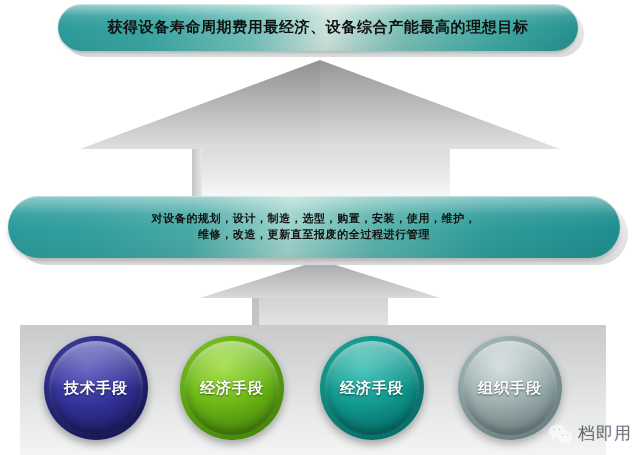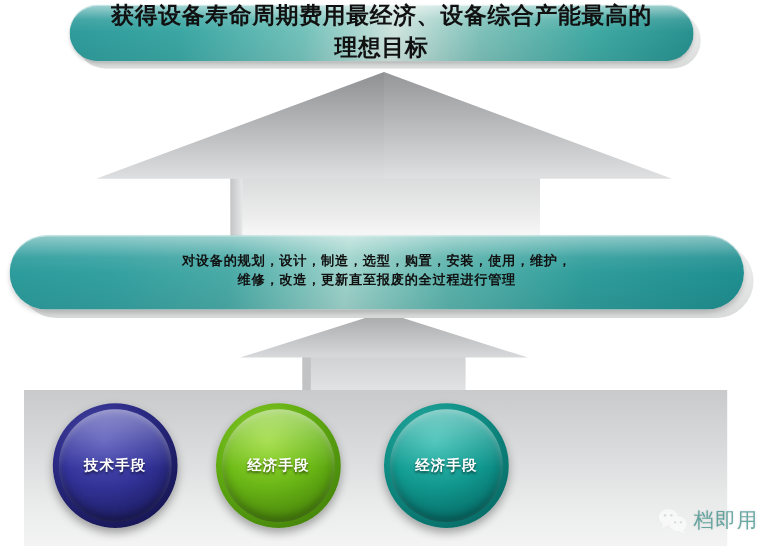--- a/index.html
+++ b/index.html
@@ -39,21 +39,21 @@
     box-sizing: border-box;
     line-height: 1.42;
     letter-spacing: 0.6px;
   }
 
   #banner-top {
     left: 58px;
     top: 4px;
     width: 520px;
     height: 47px;
-    font-size: 19px;
+    font-size: 15px;
     background:
       linear-gradient(180deg,
         rgba(255,255,255,0.55) 0%,
         rgba(255,255,255,0.10) 26%,
         rgba(255,255,255,0.00) 48%,
         rgba(0,0,0,0.05) 100%),
       linear-gradient(100deg,
         #2e9b9b 0%,
         #3aa6a3 18%,
         #74c2bb 38%,
@@ -153,21 +153,21 @@
       rgba(255,255,255,0.40) 0%,
       rgba(255,255,255,0.14) 30%,
       rgba(255,255,255,0.00) 52%,
       rgba(0,0,0,0.10) 100%);
     pointer-events: none;
   }
   .circle .label {
     position: relative;
     z-index: 3;
     color: #ffffff;
-    font-size: 12px;
+    font-size: 15px;
     font-weight: bold;
     letter-spacing: 1px;
     text-shadow: 0 1px 2px rgba(0,0,0,0.55);
     white-space: nowrap;
   }
 
   
   #circle-0 { left: 44px; top: 336px; background: radial-gradient(circle at 38% 30%, #4a4aa8 0%, #2b2b86 42%, #1a1a5e 72%, #101040 100%); box-shadow: 0 4px 8px rgba(0,0,0,0.35); }
   #circle-0 .disc { background: radial-gradient(circle at 40% 28%, #5252b8 0%, #33339b 46%, #212170 78%, #15154d 100%); box-shadow: inset 0 2px 5px rgba(255,255,255,0.22), inset 0 -4px 8px rgba(0,0,0,0.35); }
 
@@ -189,21 +189,21 @@
     right: 8px;
     bottom: 10px;
     z-index: 9;
     display: flex;
     align-items: center;
     gap: 4px;
     opacity: 0.62;
   }
   #watermark .wm-text {
     font-size: 17px;
-    color: #0f766e;
+    color: #0f172a;
     font-family: Liberation Mono, monospace;
     letter-spacing: 1px;
     text-shadow: 0 0 2px rgba(0,0,0,0.25);
   }
 </style>
 </head>
 <body>
 
 <div id="stage">
 
@@ -277,20 +277,25 @@
     <div class="gloss"></div>
     <div class="label">经济手段</div>
   </div>
 
   <div id="circle-2" class="circle">
     <div class="disc"></div>
     <div class="gloss"></div>
     <div class="label">经济手段</div>
   </div>
 
+  <div id="circle-3" class="circle">
+    <div class="disc"></div>
+    <div class="gloss"></div>
+    <div class="label">组织手段</div>
+  </div>
 
   <div id="watermark">
     <svg width="26" height="22" viewBox="0 0 26 22">
       <ellipse cx="9" cy="8" rx="8" ry="6.6" fill="#ffffff"></ellipse>
       <polygon points="5,13 4,17 8.5,14.5" fill="#ffffff"></polygon>
       <circle cx="6.2" cy="6.4" r="1.15" fill="#cfd6d6"></circle>
       <circle cx="11.4" cy="6.4" r="1.15" fill="#cfd6d6"></circle>
       <ellipse cx="17" cy="13.5" rx="7.2" ry="6" fill="#ffffff"></ellipse>
       <polygon points="21,18 22.5,21.5 18.5,19.5" fill="#ffffff"></polygon>
       <circle cx="14.6" cy="12.2" r="1" fill="#cfd6d6"></circle>

